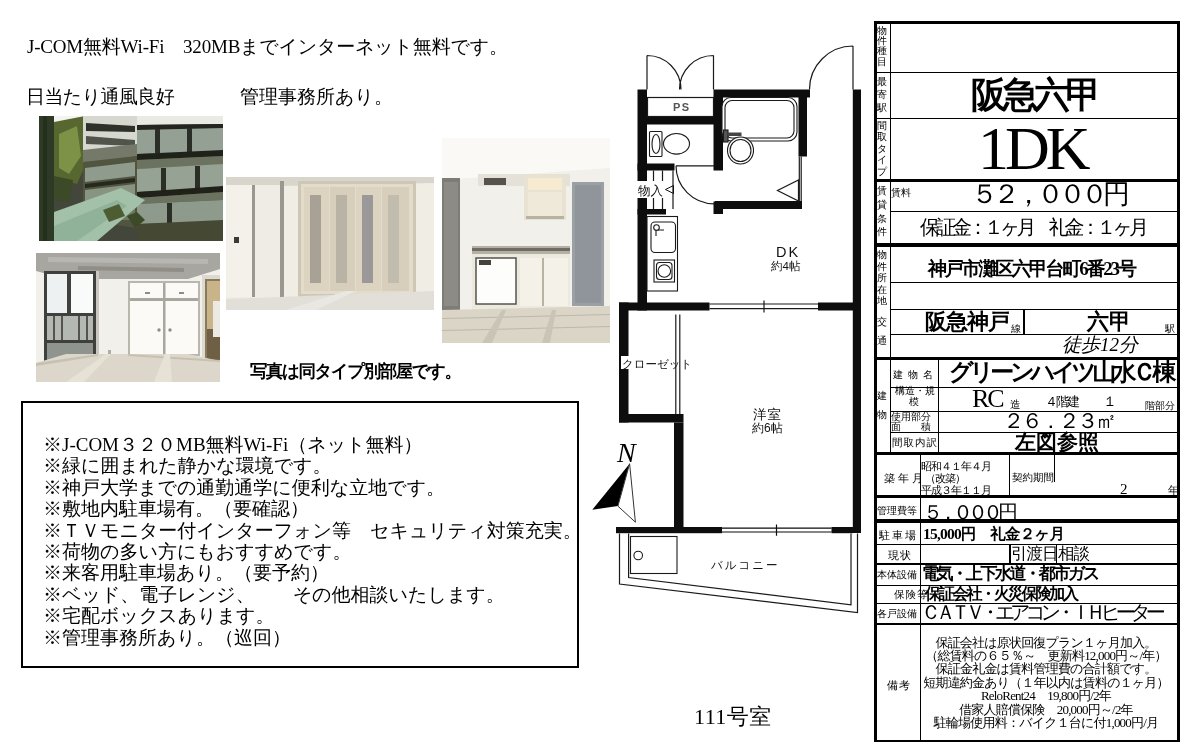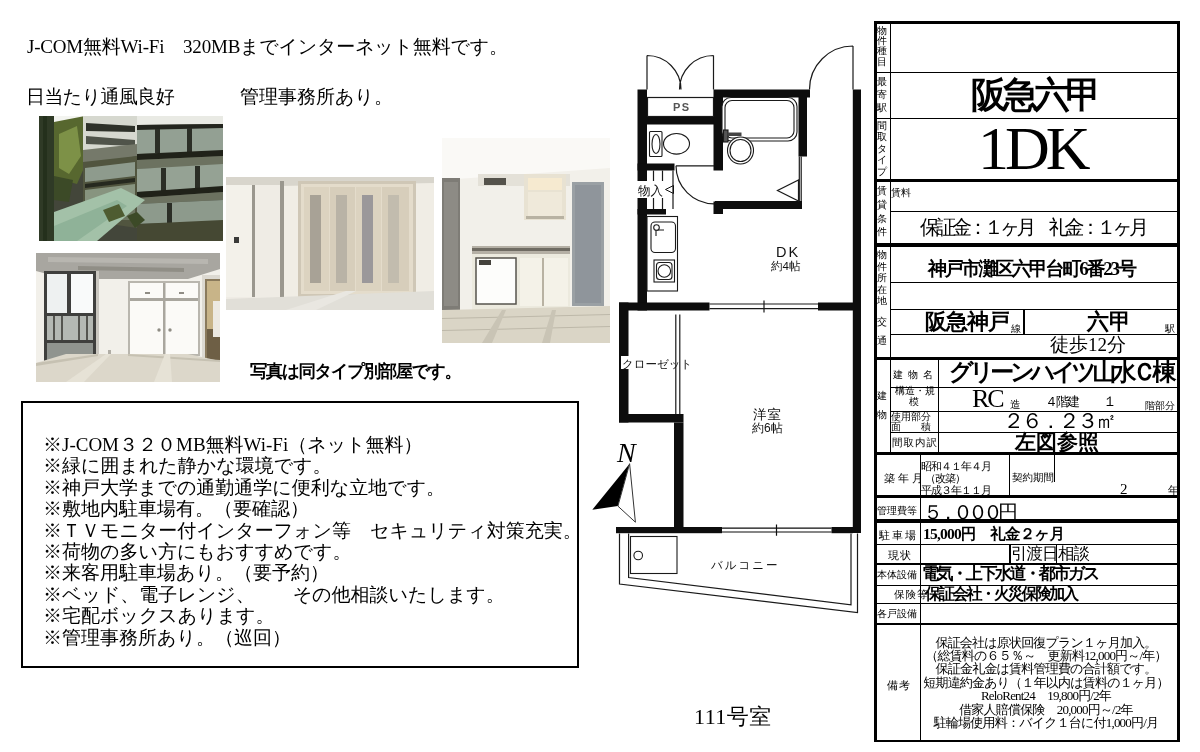--- a/index.html
+++ b/index.html
@@ -329,38 +329,39 @@
 <div class="abs" style="left:97px;top:50.5px;line-height:46px;font-size:36px;font-weight:bold;letter-spacing:-4.5px;">阪急六甲</div>
 
 <div class="vlab" style="top:99px;line-height:11.4px;">間<br>取<br>タ<br>イ<br>プ</div>
 
 <div class="abs" style="left:104px;top:96.5px;line-height:61.5px;font-size:62px;letter-spacing:-4px;font-family:'Liberation Serif',serif;">1DK</div>
 
 <div class="vlab" style="top:163px;line-height:13.8px;">賃<br>貸<br>条<br>件</div>
 
 <div class="abs" style="left:17px;top:165px;font-size:10px;">賃料</div>
 
+<div class="abs" style="left:97px;top:157px;line-height:32px;font-size:27px;letter-spacing:-5px;">５２，０００円</div>
 
 <div class="abs" style="left:46px;top:190px;line-height:32px;font-size:20px;letter-spacing:-4px;">保証金：１ヶ月　礼金：１ヶ月</div>
 
 <div class="vlab" style="top:228px;line-height:11.5px;">物<br>件<br>所<br>在<br>地</div>
 
 <div class="abs" style="left:54px;top:231px;line-height:34.5px;font-size:19px;font-weight:bold;letter-spacing:-2.2px;text-align:center;">神戸市灘区六甲台町6番23号</div>
 
 <div class="vlab" style="top:291px;line-height:19px;">交<br>通</div>
 
 <div class="abs" style="left:51px;top:287.5px;line-height:25.5px;font-size:22px;font-weight:bold;letter-spacing:-1px;">阪急神戸</div>
 
 <div class="abs" style="left:137px;top:301px;font-size:10px;">線</div>
 
 <div class="abs" style="left:213px;top:287.5px;line-height:25.5px;font-size:22px;font-weight:bold;">六甲</div>
 
 <div class="abs" style="left:291px;top:301px;font-size:10px;">駅</div>
 
-<div class="abs" style="left:176px;top:313px;line-height:22.5px;font-size:19px;">徒歩12分</div>
+<div class="abs" style="left:188px;top:313px;line-height:22.5px;font-size:19px;font-style:italic;">徒歩12分</div>
 
 <div class="vlab" style="top:365px;line-height:19px;">建<br>物</div>
 
 <div class="abs" style="left:19px;top:347px;font-size:10px;letter-spacing:5px;">建物名</div>
 
 <div class="abs" style="left:75px;top:335.5px;line-height:30.5px;font-size:24px;font-weight:bold;letter-spacing:-4px;text-align:right;">グリーンハイツ山水Ｃ棟</div>
 
 <div class="abs" style="left:21px;top:365px;font-size:10px;line-height:10.5px;">構造・規<br><span style="padding-left:14px;">模</span></div>
 
 <div class="abs" style="left:98px;top:366px;line-height:24px;font-size:26px;letter-spacing:-2px;font-family:'Liberation Serif',serif;">RC</div>
@@ -402,17 +403,18 @@
 <div class="abs" style="left:3px;top:547px;font-size:10px;">本体設備</div>
 
 <div class="abs" style="left:48px;top:541.5px;line-height:22px;font-size:17px;font-weight:bold;letter-spacing:-2.4px;">電気・上下水道・都市ガス</div>
 
 <div class="abs" style="left:20px;top:567px;font-size:10.5px;letter-spacing:1px;">保険等</div>
 
 <div class="abs" style="left:51px;top:563px;line-height:19.5px;font-size:16px;font-weight:bold;letter-spacing:-2.2px;">保証会社・火災保険加入</div>
 
 <div class="abs" style="left:3px;top:586px;font-size:10px;">各戸設備</div>
 
+<div class="abs" style="left:47px;top:581px;line-height:21px;font-size:20px;letter-spacing:-5.2px;">ＣＡＴＶ・エアコン・ＩＨヒーター</div>
 
 <div class="abs" style="left:13px;top:657px;font-size:11px;letter-spacing:1px;">備考</div>
 
 <div class="abs" style="left:46px;top:614.5px;width:252px;font-size:13px;line-height:13.4px;letter-spacing:-0.8px;text-align:center;white-space:normal;">保証会社は原状回復プラン１ヶ月加入。<br>（総賃料の６５％～　更新料12,000円～/年）<br>保証金礼金は賃料管理費の合計額です。<br>短期違約金あり（１年以内は賃料の１ヶ月）<br>ReloRent24　19,800円/2年<br>借家人賠償保険　20,000円～/2年<br>駐輪場使用料：バイク１台に付1,000円/月</div>
 </div>
 
 </body></html>

